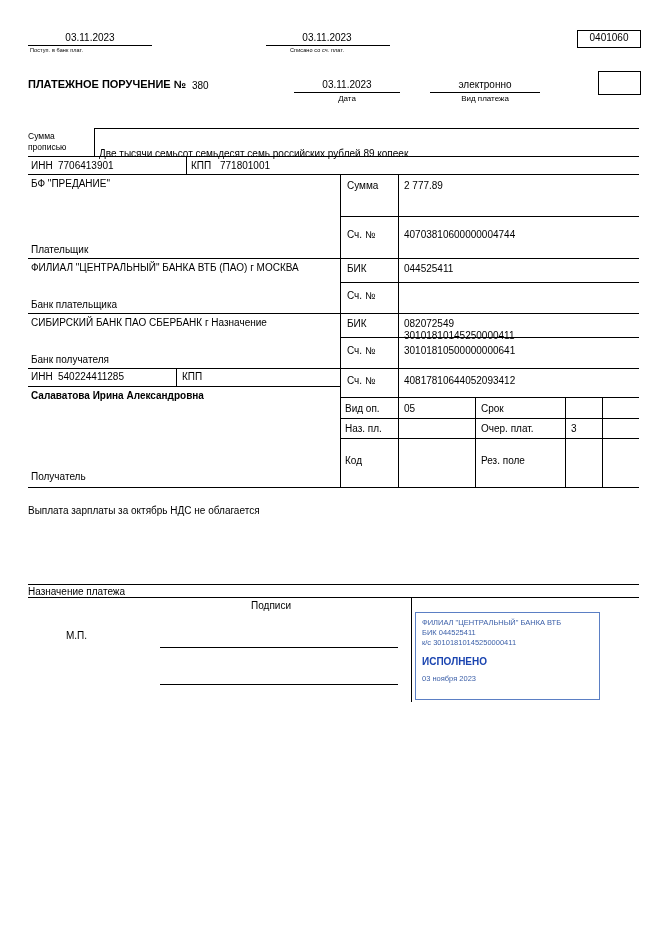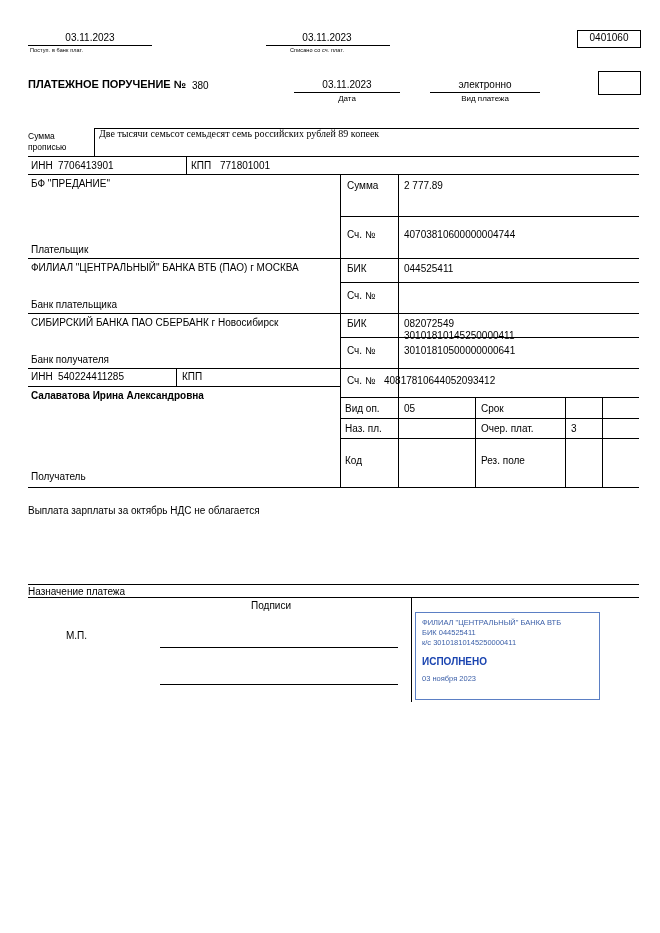--- a/index.html
+++ b/index.html
@@ -92,21 +92,21 @@
   <div class="line hl" style="left:430px; top:92px; width:110px;"></div>
   <div class="abs lbl-tiny" style="left:430px; top:94px; width:110px; text-align:center; font-size:8px;">Вид платежа</div>
 
   <div class="box-num" style="left:598px; top:71px; width:41px; height:22px;"></div>
 
   <div class="abs lbl-tiny" style="left:28px; top:131px; font-size:8.5px;">Сумма</div>
   <div class="abs lbl-tiny" style="left:28px; top:142px; font-size:8.5px;">прописью</div>
 
   <div class="line hl" style="left:94px; top:128px; width:545px;"></div>
   <div class="line vl" style="left:94px; top:128px; height:28px;"></div>
-  <div class="abs txt" style="left:99px; top:128px;font-family:Liberation Serif, serif;">Две тысячи семьсот семьдесят семь российских рублей 89 копеек</div>
+  <div class="abs txt" style="left:99px; top:148px;">Две тысячи семьсот семьдесят семь российских рублей 89 копеек</div>
   <div class="line hl" style="left:28px; top:156px; width:611px;"></div>
 
   <div class="abs txt" style="left:31px; top:160px;">ИНН</div>
   <div class="abs txt" style="left:58px; top:160px;">7706413901</div>
   <div class="line vl" style="left:186px; top:156px; height:18px;"></div>
   <div class="abs txt" style="left:191px; top:160px;">КПП</div>
   <div class="abs txt" style="left:220px; top:160px;">771801001</div>
   <div class="line hl" style="left:28px; top:174px; width:611px;"></div>
 
   <div class="abs txt" style="left:31px; top:178px;">БФ "ПРЕДАНИЕ"</div>
@@ -132,21 +132,21 @@
   <div class="abs txt" style="left:347px; top:263px;">БИК</div>
   <div class="abs txt" style="left:404px; top:263px;">044525411</div>
   <div class="line hl" style="left:340px; top:282px; width:299px;"></div>
 
   <div class="abs txt" style="left:347px; top:290px;">Сч. №</div>
   <div class="abs txt" style="left:404px; top:290px;margin-top:40px;">30101810145250000411</div>
 
   <div class="abs txt" style="left:31px; top:299px;">Банк плательщика</div>
   <div class="line hl" style="left:28px; top:313px; width:611px;"></div>
 
-  <div class="abs txt" style="left:31px; top:317px;">СИБИРСКИЙ БАНКА ПАО СБЕРБАНК г Новосибирск</div>
+  <div class="abs txt" style="left:31px; top:317px;">СИБИРСКИЙ БАНК ПАО СБЕРБАНК г Назначение</div>
   <div class="line vl" style="left:340px; top:313px; height:55px;"></div>
   <div class="line vl" style="left:398px; top:313px; height:55px;"></div>
 
   <div class="abs txt" style="left:347px; top:318px;">БИК</div>
   <div class="abs txt" style="left:404px; top:318px;">082072549</div>
   <div class="line hl" style="left:340px; top:337px; width:299px;"></div>
 
   <div class="abs txt" style="left:347px; top:345px;">Сч. №</div>
   <div class="abs txt" style="left:404px; top:345px;">30101810500000000641</div>
 
@@ -156,21 +156,21 @@
   <div class="abs txt" style="left:31px; top:371px;">ИНН</div>
   <div class="abs txt" style="left:58px; top:371px;">540224411285</div>
   <div class="line vl" style="left:176px; top:368px; height:18px;"></div>
   <div class="abs txt" style="left:182px; top:371px;">КПП</div>
   <div class="abs txt" style="left:212px; top:371px;"></div>
   <div class="line hl" style="left:28px; top:386px; width:312px;"></div>
 
   <div class="line vl" style="left:340px; top:368px; height:29px;"></div>
   <div class="line vl" style="left:398px; top:368px; height:29px;"></div>
   <div class="abs txt" style="left:347px; top:375px;">Сч. №</div>
-  <div class="abs txt" style="left:384px; top:375px;">40817810644052093412</div>
+  <div class="abs txt" style="left:404px; top:375px;">40817810644052093412</div>
   <div class="line hl" style="left:340px; top:397px; width:299px;"></div>
 
   <div class="abs txt" style="left:31px; top:390px;font-weight:bold;">Салаватова Ирина Александровна</div>
 
   <div class="line vl" style="left:340px; top:397px; height:90px;"></div>
   <div class="line vl" style="left:398px; top:397px; height:90px;"></div>
   <div class="line vl" style="left:475px; top:397px; height:90px;"></div>
   <div class="line vl" style="left:565px; top:397px; height:90px;"></div>
   <div class="line vl" style="left:602px; top:397px; height:90px;"></div>
 

